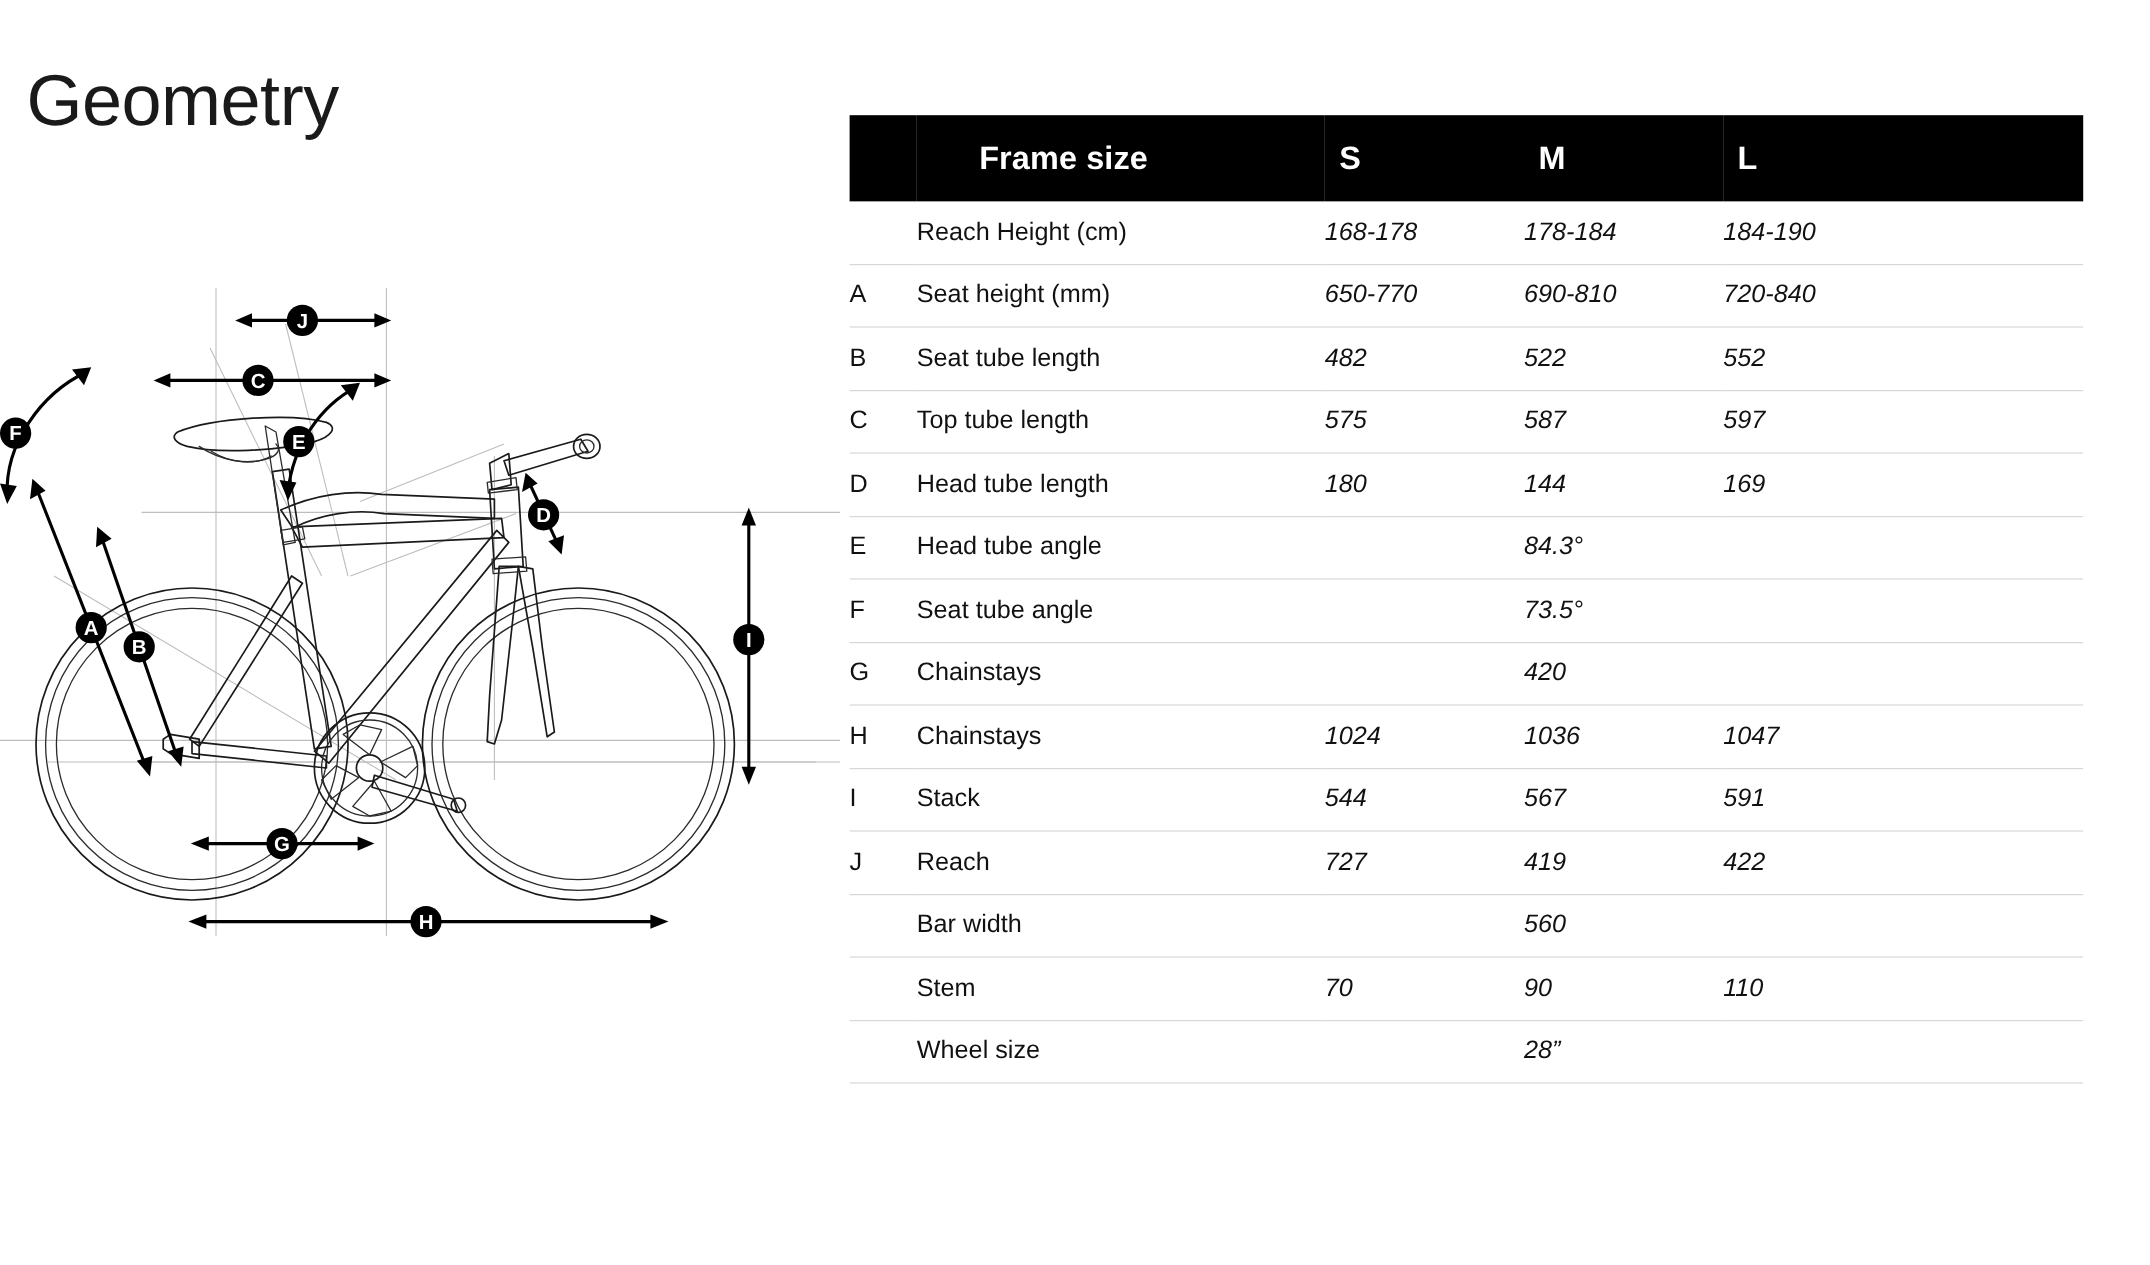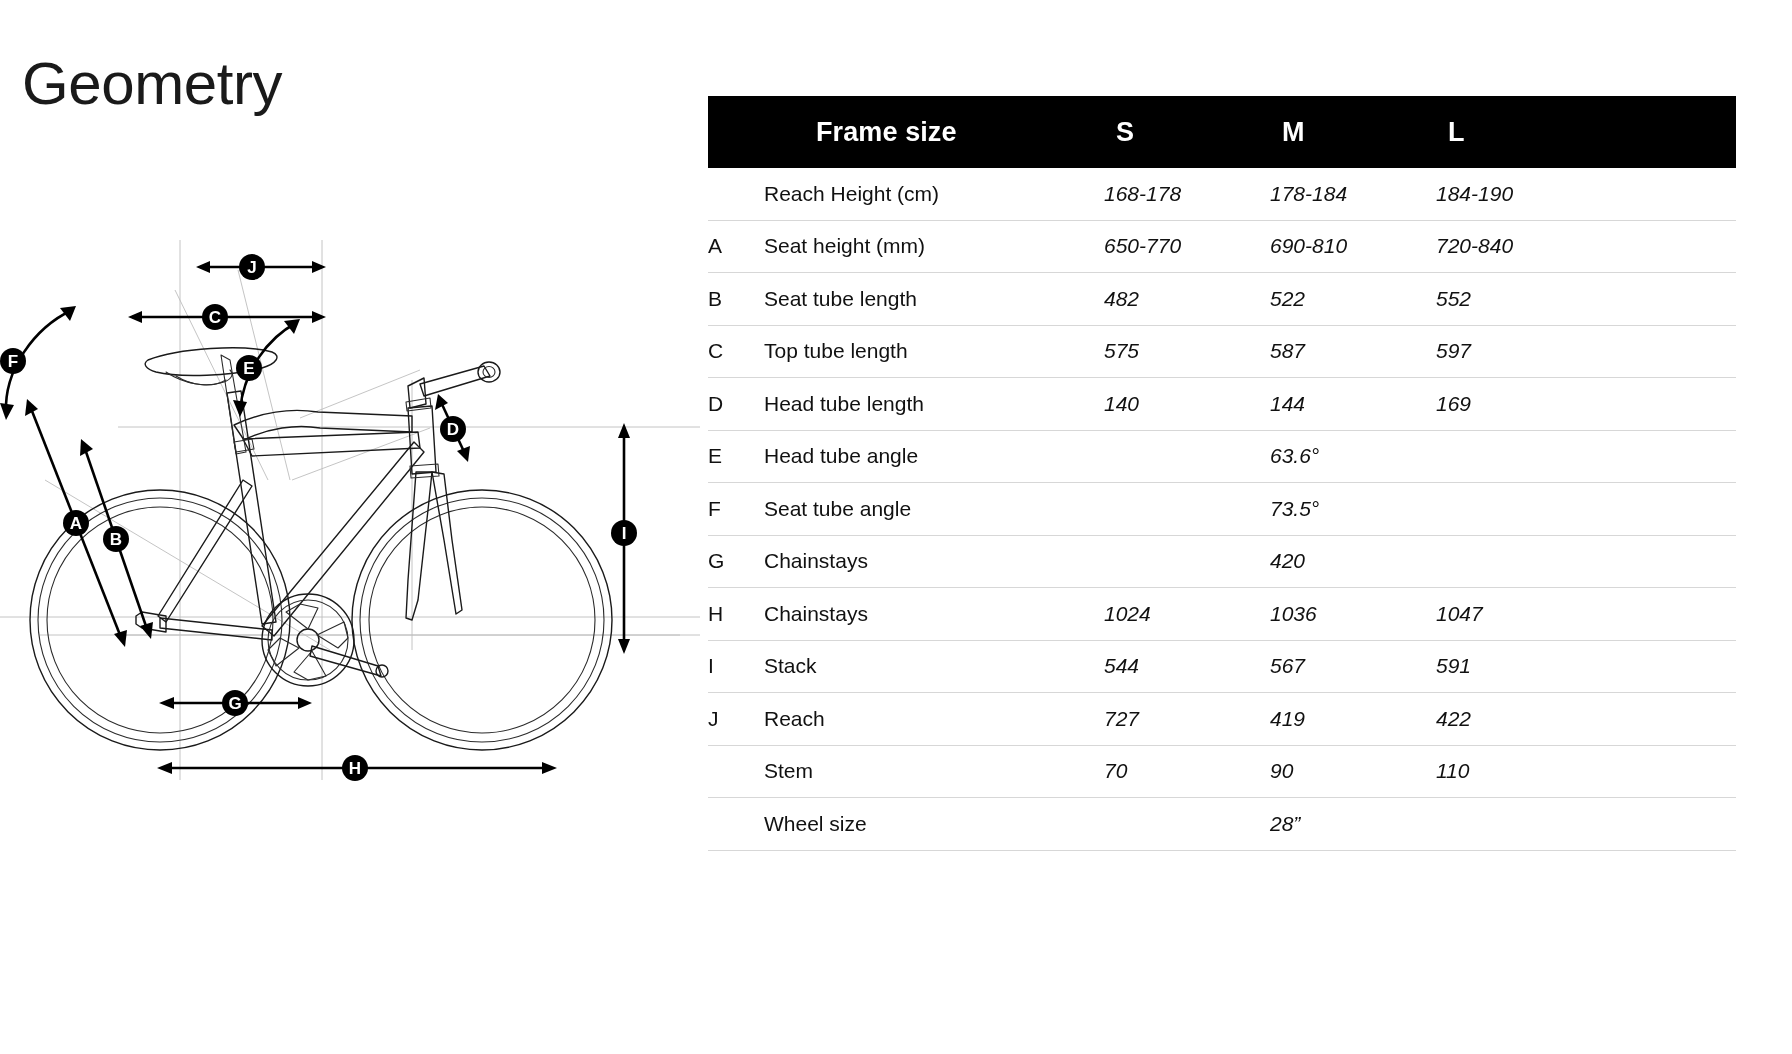--- a/index.html
+++ b/index.html
@@ -367,29 +367,29 @@
           <tr>
             <td class="td-letter">C</td>
             <td class="td-label">Top tube length</td>
             <td class="td-val">575</td>
             <td class="td-val">587</td>
             <td class="td-val">597</td>
           </tr>
           <tr>
             <td class="td-letter">D</td>
             <td class="td-label">Head tube length</td>
-            <td class="td-val">140</td>
+            <td class="td-val">180</td>
             <td class="td-val">144</td>
             <td class="td-val">169</td>
           </tr>
           <tr>
             <td class="td-letter">E</td>
             <td class="td-label">Head tube angle</td>
             <td class="td-val"></td>
-            <td class="td-val">63.6°</td>
+            <td class="td-val">84.3°</td>
             <td class="td-val"></td>
           </tr>
           <tr>
             <td class="td-letter">F</td>
             <td class="td-label">Seat tube angle</td>
             <td class="td-val"></td>
             <td class="td-val">73.5°</td>
             <td class="td-val"></td>
           </tr>
           <tr>
@@ -415,20 +415,27 @@
           </tr>
           <tr>
             <td class="td-letter">J</td>
             <td class="td-label">Reach</td>
             <td class="td-val">727</td>
             <td class="td-val">419</td>
             <td class="td-val">422</td>
           </tr>
           <tr>
             <td class="td-letter"></td>
+            <td class="td-label">Bar width</td>
+            <td class="td-val"></td>
+            <td class="td-val">560</td>
+            <td class="td-val"></td>
+          </tr>
+          <tr>
+            <td class="td-letter"></td>
             <td class="td-label">Stem</td>
             <td class="td-val">70</td>
             <td class="td-val">90</td>
             <td class="td-val">110</td>
           </tr>
           <tr>
             <td class="td-letter"></td>
             <td class="td-label">Wheel size</td>
             <td class="td-val"></td>
             <td class="td-val">28”</td>

